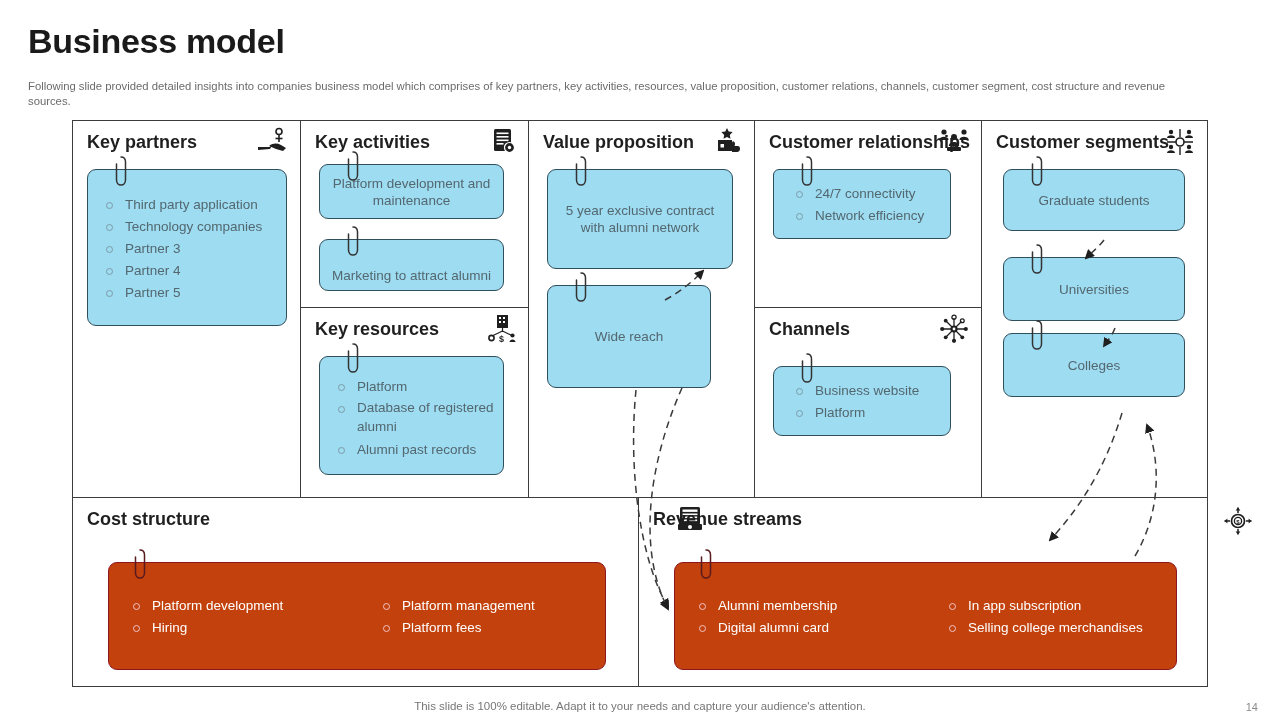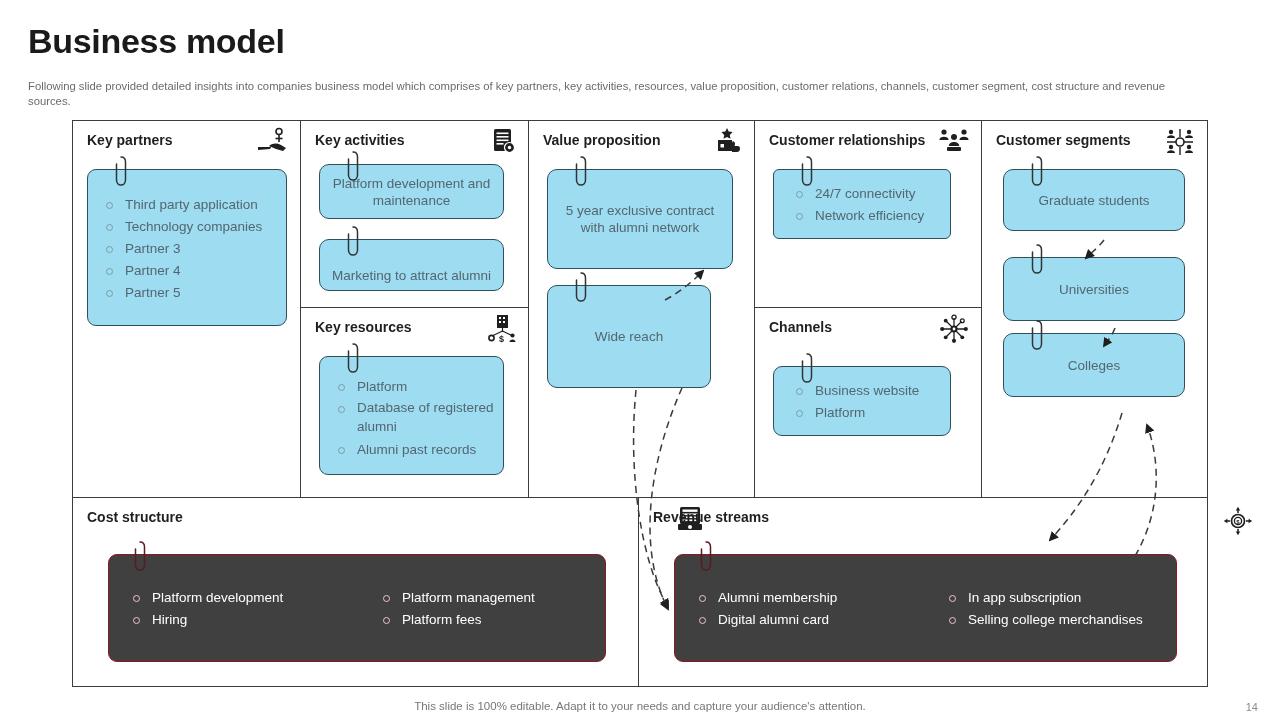--- a/index.html
+++ b/index.html
@@ -50,21 +50,21 @@
 
   .cell {
     position: absolute;
     box-sizing: border-box;
     overflow: visible;
   }
   .cell-title {
     position: absolute;
     left: 14px;
     top: 11px;
-    font-size: 14px;
+    font-size: 18px;
     font-weight: bold;
     color: #1f1f1f;
     white-space: nowrap;
   }
   .cell-icon {
     position: absolute;
     right: 10px;
     top: 6px;
     width: 34px;
     height: 30px;
@@ -81,33 +81,33 @@
 
   
   .box {
     position: absolute;
     box-sizing: border-box;
     border: 1px solid #2f4f5c;
     border-radius: 9px;
     background: #9edcf2;
   }
   .box.red {
-    background: #404040;
+    background: #c2410c;
     border-color: #8d1720;
+    margin-top: 8px;
   }
   .box-center {
     display: flex;
     align-items: center;
     justify-content: center;
     text-align: center;
     font-size: 13.5px;
     color: #53676f;
     line-height: 17px;
     padding: 6px 10px;
-    border-radius: 10px;
   }
   .bullets {
     list-style: none;
     margin: 0;
     padding: 0;
     position: absolute;
     left: 16px;
     right: 8px;
   }
   .bullets li {

